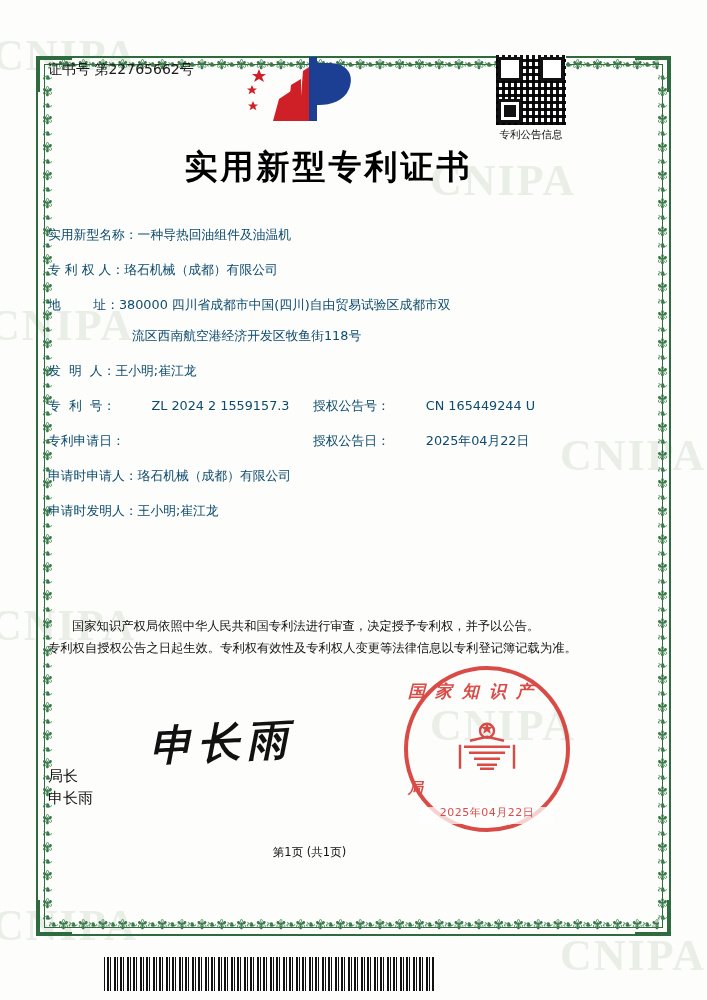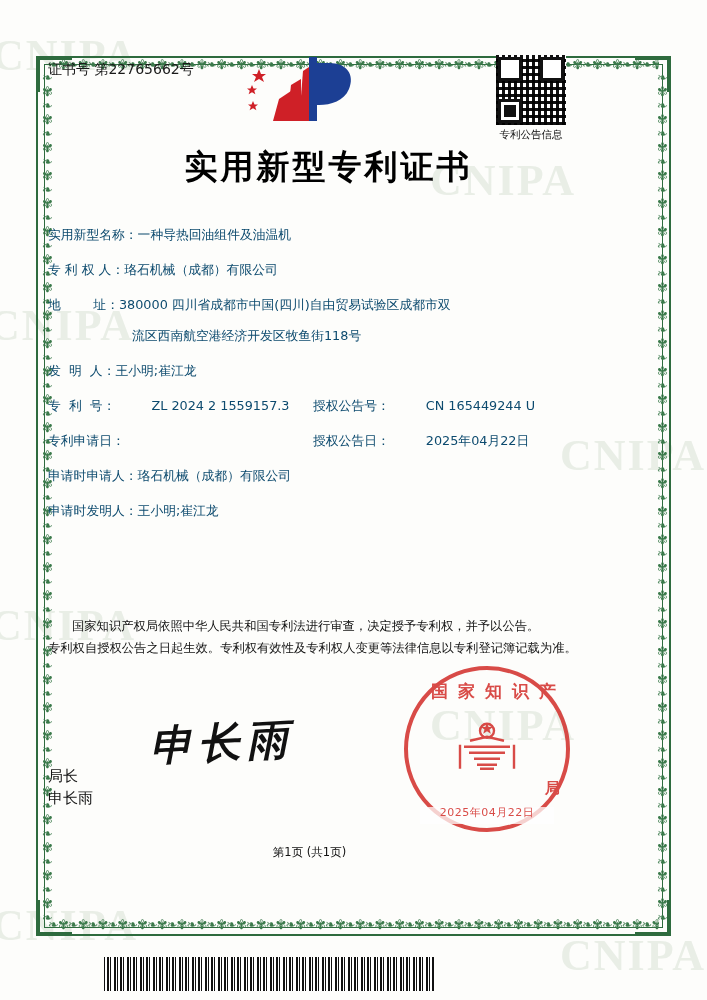--- a/index.html
+++ b/index.html
@@ -249,25 +249,26 @@
     width: 158px;
     height: 158px;
     border: 4px solid #d4332f;
     border-radius: 50%;
     color: #d4332f;
     opacity: .88;
   }
   .seal-text-top, .seal-text-bottom {
     position: absolute;
     width: 100%;
-    text-align: right;
+    text-align: left;
     font-family: "DejaVu Serif", serif;
     font-weight: bold;
     font-size: 17px;
     letter-spacing: 10px;
+    font-style: italic;
   }
   .seal-text-top { top: 10px; }
   .seal-text-bottom { bottom: 30px; letter-spacing: 6px; font-size: 15px; }
   .seal-emblem {
     position: absolute;
     left: 50%;
     top: 50%;
     transform: translate(-50%, -52%);
     width: 74px;
     height: 62px;

